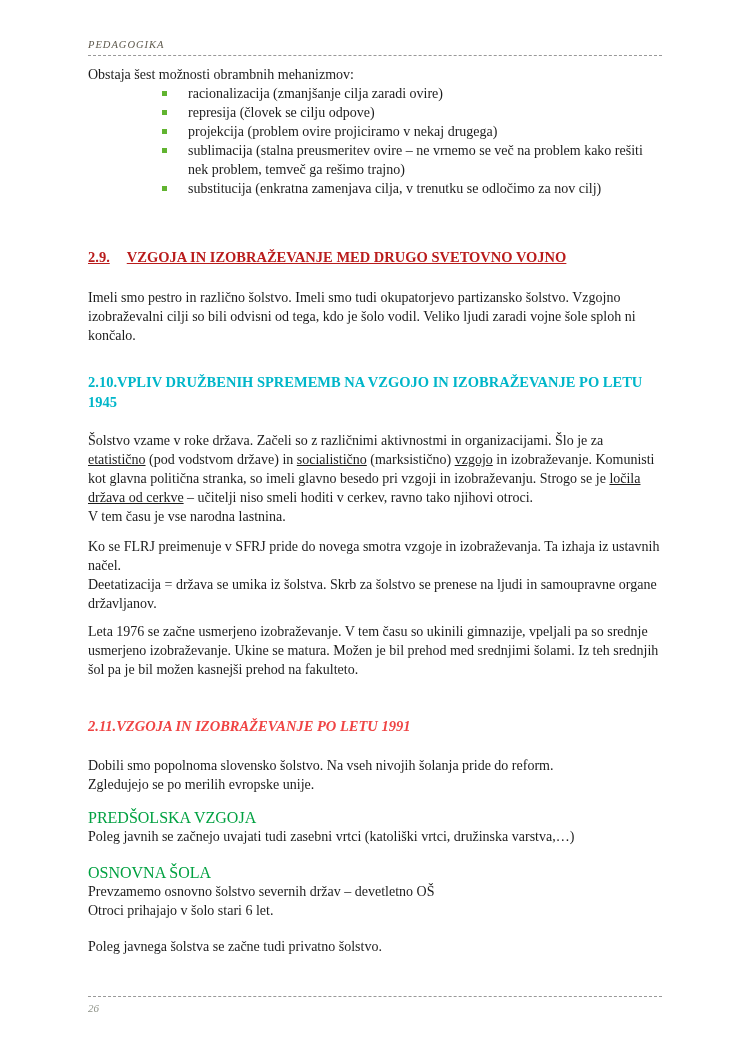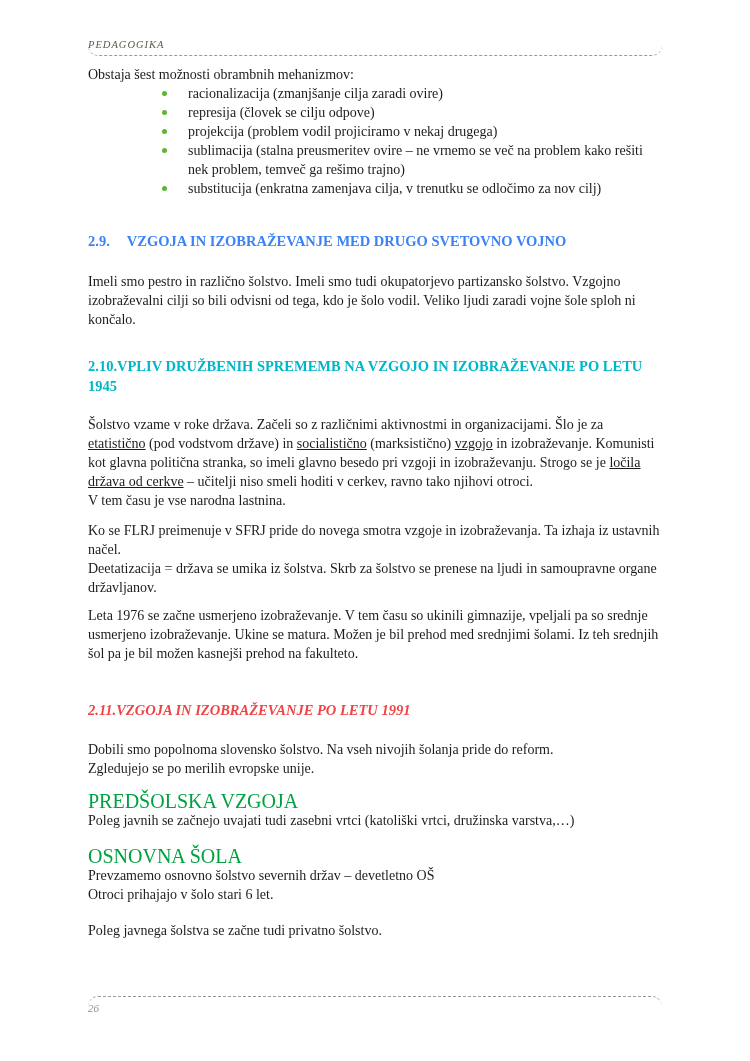--- a/index.html
+++ b/index.html
@@ -1,15 +1,15 @@
 <!DOCTYPE html>
 <html><head>
 <meta charset="utf-8">
 <style>
-  * { margin: 0; padding: 0; box-sizing: border-box; border-radius: 18px; }
+  * { margin: 0; padding: 0; box-sizing: border-box; }
   html, body { background: #ffffff; }
   .page {
     width: 750px;
     height: 1061px;
     margin: 0 auto;
     background: #ffffff;
     padding: 36px 88px 45px 88px;
     display: flex;
     flex-direction: column;
     font-family: "Liberation Serif", serif;
@@ -37,27 +37,27 @@
     position: absolute;
     left: 74px;
     top: 7px;
     width: 5px;
     height: 5px;
     background: #61b430;
   }
 
   
   h2 { font-size: 14.5px; font-weight: bold; line-height: 20px; }
-  .h-red   { color: #3b82f6; margin-top: 33px; }
+  .h-red   { color: #b91c1c; margin-top: 49px; text-decoration: underline; }
   .h-cyan  { color: #00b6c9; margin-top: 27px; }
   .h-green { color: #ef4444; margin-top: 37px; font-style: italic; }
   .h-num { margin-right: 17px; }
   .subhead {
     color: #00a141;
-    font-size: 20px;
+    font-size: 16px;
     font-weight: normal;
     line-height: 19px;
   }
   .subhead-preschool { margin-top: 14px; }
   .subhead-primary { margin-top: 17px; }
 
   .mt-21 { margin-top: 21px; }
   .mt-19 { margin-top: 19px; }
   .mt-20 { margin-top: 20px; }
   .mt-17 { margin-top: 17px; }
@@ -95,21 +95,21 @@
       <li class="bullet-item">
         <span class="sq"></span>
         <span>racionalizacija (zmanjšanje cilja zaradi ovire)</span>
       </li>
       <li class="bullet-item">
         <span class="sq"></span>
         <span>represija (človek se cilju odpove)</span>
       </li>
       <li class="bullet-item">
         <span class="sq"></span>
-        <span>projekcija (problem vodil projiciramo v nekaj drugega)</span>
+        <span>projekcija (problem ovire projiciramo v nekaj drugega)</span>
       </li>
       <li class="bullet-item">
         <span class="sq"></span>
         <span>sublimacija (stalna preusmeritev ovire – ne vrnemo se več na problem kako rešiti nek problem, temveč ga rešimo trajno)</span>
       </li>
       <li class="bullet-item">
         <span class="sq"></span>
         <span>substitucija (enkratna zamenjava cilja, v trenutku se odločimo za nov cilj)</span>
       </li>
     </ul>

